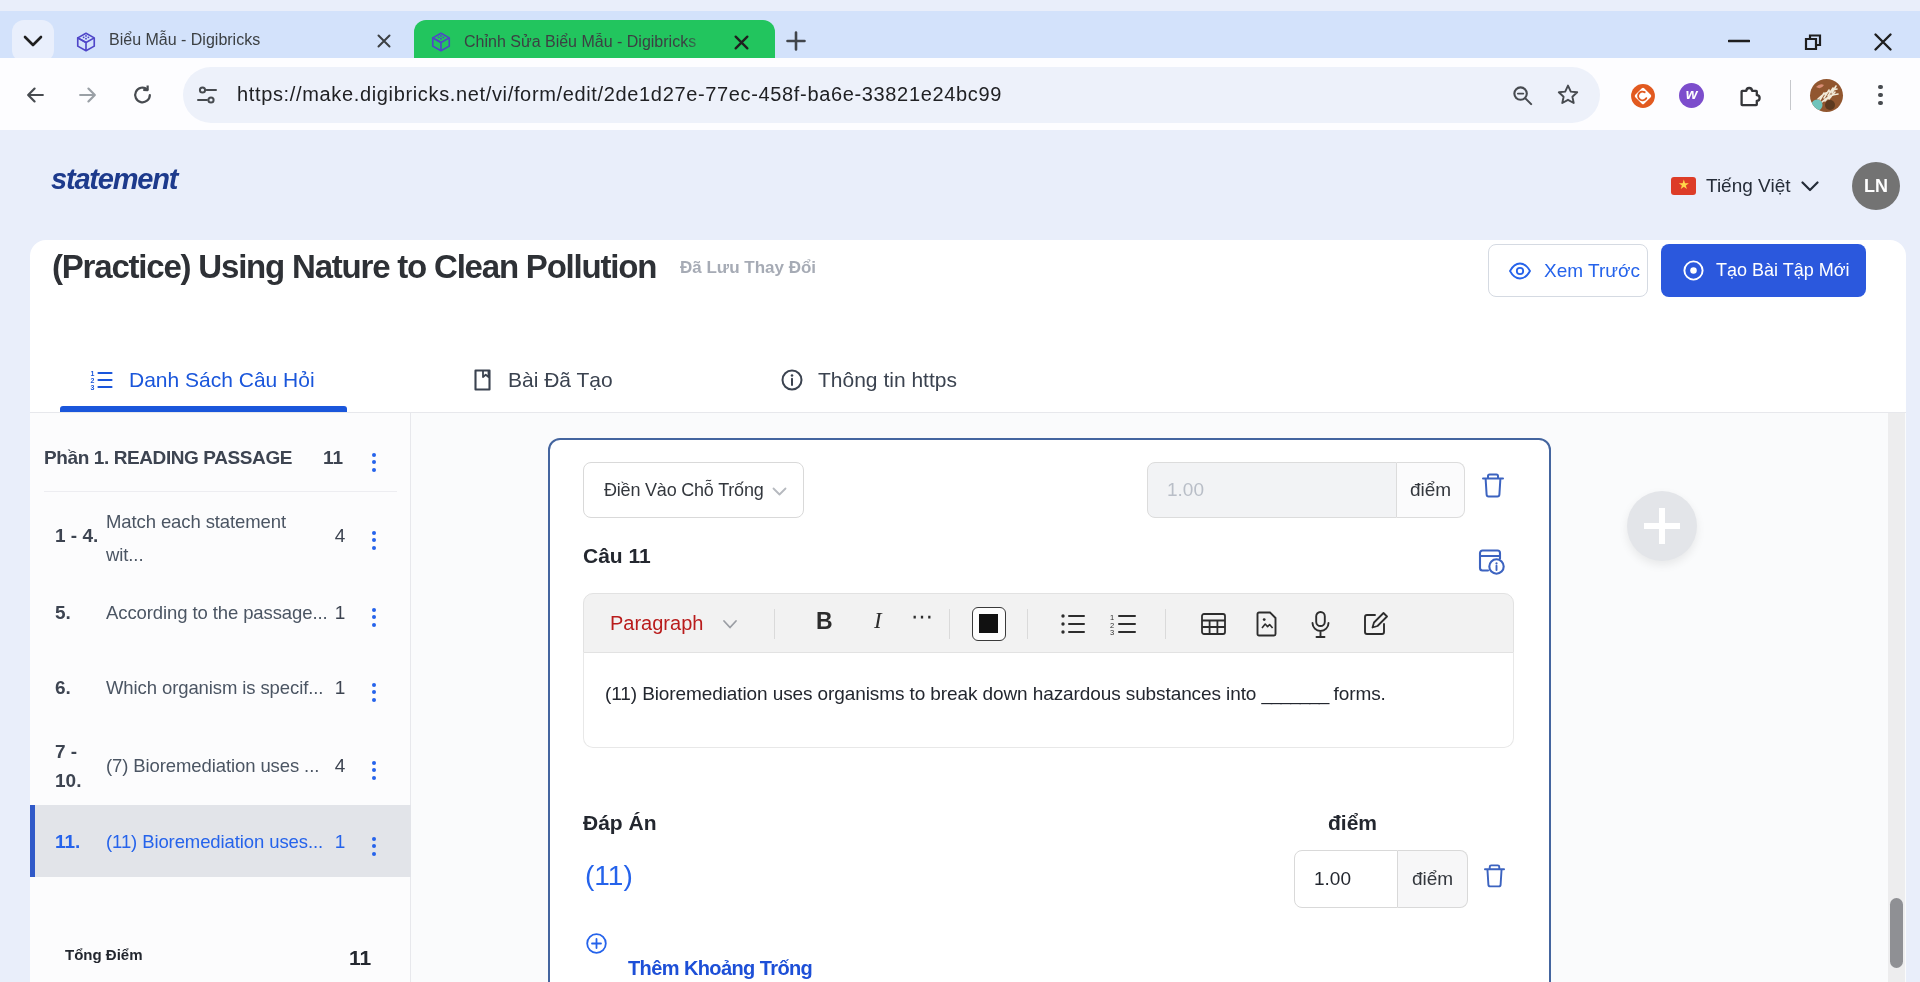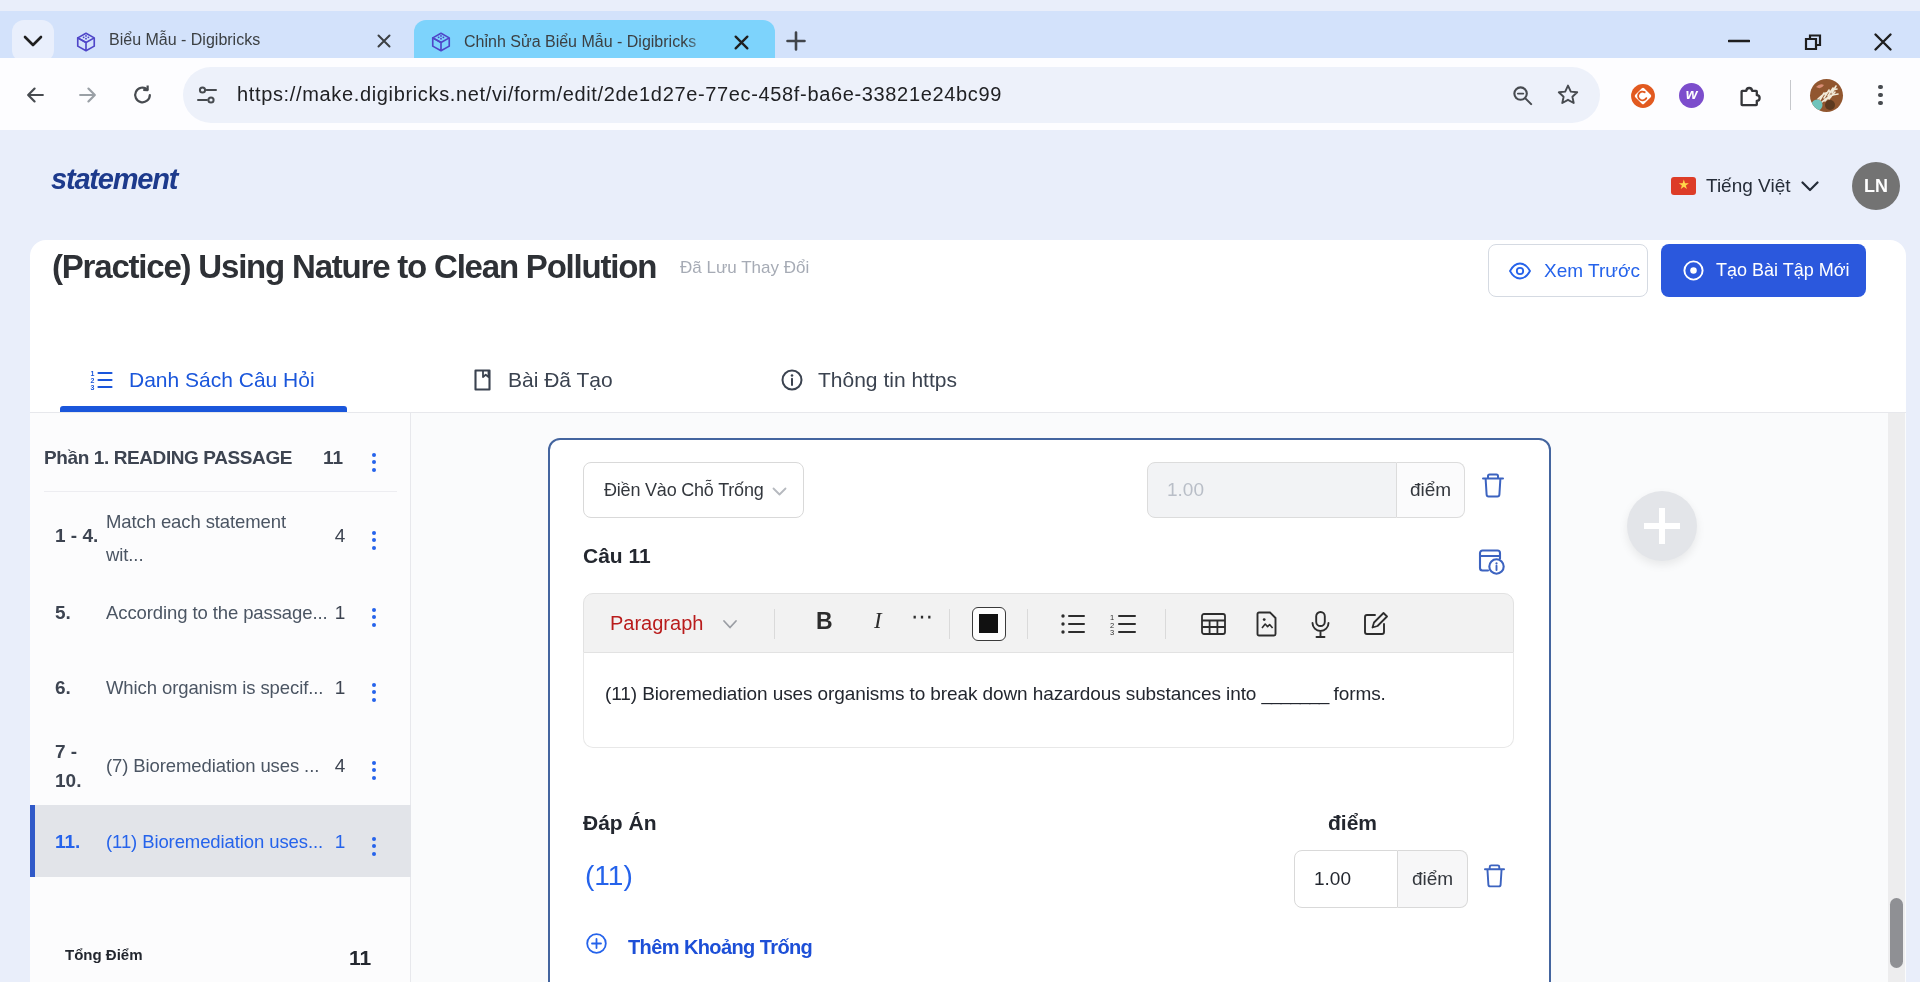--- a/index.html
+++ b/index.html
@@ -5,31 +5,31 @@
 * { margin:0; padding:0; box-sizing:border-box; }
 html,body { width:1920px; height:982px; overflow:hidden; font-family:"Liberation Sans", sans-serif; }
 #stage { position:relative; width:1920px; height:982px; background:#e9eefa; }
 .abs { position:absolute; }
 
 
 #tabstrip { position:absolute; left:0; top:0; width:1920px; height:58px; background:#d3e2fb;margin-top:11px; }
 #tabsearch { position:absolute; left:12px; top:9px; width:42px; height:42px; border-radius:12px; background:#e9effc; }
 .tab-title { font-size:16px; color:#3c4043; white-space:nowrap; }
 #tab1 { position:absolute; left:60px; top:9px; width:350px; height:42px; }
-#tab2 { position:absolute; left:414px; top:9px; width:361px; height:49px; background:#7dd3fc; border-radius:12px 12px 0 0; }
+#tab2 { position:absolute; left:414px; top:9px; width:361px; height:49px; background:#22c55e; border-radius:12px 12px 0 0; }
 #addressbar { position:absolute; left:0; top:58px; width:1920px; height:72px; background:#fdfdff; }
 #omnibox { position:absolute; left:183px; top:9px; width:1417px; height:56px; border-radius:28px; background:#edf1fa; }
 #urltext { position:absolute; left:237px; top:0; height:72px; line-height:72px; font-size:20px; color:#202124; letter-spacing:0.65px; }
 
 
 #appheader { position:absolute; left:0; top:130px; width:1920px; height:110px; }
 #logo { position:absolute; left:51px; top:33px; font-size:29px; font-weight:bold; font-style:italic; color:#1d3a8c; letter-spacing:-1.2px; }
 #card { position:absolute; left:30px; top:240px; width:1876px; height:742px; background:#ffffff; border-radius:16px 16px 0 0; }
 #pagetitle { position:absolute; left:22px; top:8px; font-size:33px; font-weight:bold; color:#2e3136; letter-spacing:-1.2px; }
-#savedtxt { position:absolute; left:650px; top:18px; font-size:17px; color:#a6abb5; }
+#savedtxt { position:absolute; left:650px; top:18px; font-size:17px; color:#a6abb5;font-weight:bold; }
 .hbtn { position:absolute; top:244px; height:53px; border-radius:8px; font-size:20px; display:flex; align-items:center; }
 #btn-preview { left:1488px; width:160px; background:#fff; border:1px solid #d5dae2; color:#2563eb; font-size:19px; }
 #btn-create { left:1661px; width:205px; background:#2b58dd; color:#ffffff; }
 
 
 .ptab { position:absolute; top:355px; height:50px; display:flex; align-items:center; font-size:21px;justify-content:center; }
 #tabline { position:absolute; left:60px; top:406px; width:287px; height:6px; background:#1a56db; border-radius:3px 3px 0 0; }
 #hdivider { position:absolute; left:30px; top:412px; width:1876px; height:1px; background:#e7e8ec; }
 
 
@@ -368,19 +368,19 @@
         <span class="abs" style="left:14px;top:17px;font-size:19px;color:#33373d">điểm</span>
       </div>
       <svg class="abs" style="left:934px;top:424px" width="21" height="24" viewBox="0 0 22 25">
           <path d="M1 5.5 H21 M6 5.5 V3 a1.6 1.6 0 0 1 1.6-1.6 h6.8 A1.6 1.6 0 0 1 16 3 v2.5 M3.6 5.5 L4.6 21.5 a2 2 0 0 0 2 1.9 h8.8 a2 2 0 0 0 2-1.9 L18.4 5.5" fill="none" stroke="#3c63c0" stroke-width="2" stroke-linecap="round" stroke-linejoin="round"></path>
         </svg>
 
       <svg class="abs" style="left:36px;top:493px" width="21" height="21" viewBox="0 0 21 21">
           <circle cx="10.5" cy="10.5" r="9.3" fill="none" stroke="#2563eb" stroke-width="1.8"></circle>
           <path d="M10.5 6 V15 M6 10.5 H15" stroke="#2563eb" stroke-width="1.8" stroke-linecap="round"></path>
         </svg>
-      <div class="abs" style="left:78px;top:496px;font-size:20px;font-weight:bold;letter-spacing:-0.6px;color:#1d4fd7">Thêm Khoảng Trống</div>
+      <div class="abs" style="left:78px;top:517px;font-size:20px;font-weight:bold;letter-spacing:-0.6px;color:#1d4fd7">Thêm Khoảng Trống</div>
     </div>
     <div id="fab"></div>
   </div>
   <div id="sbtrack"></div>
   <div id="sbthumb"></div>
 </div>
 
 </body></html>

